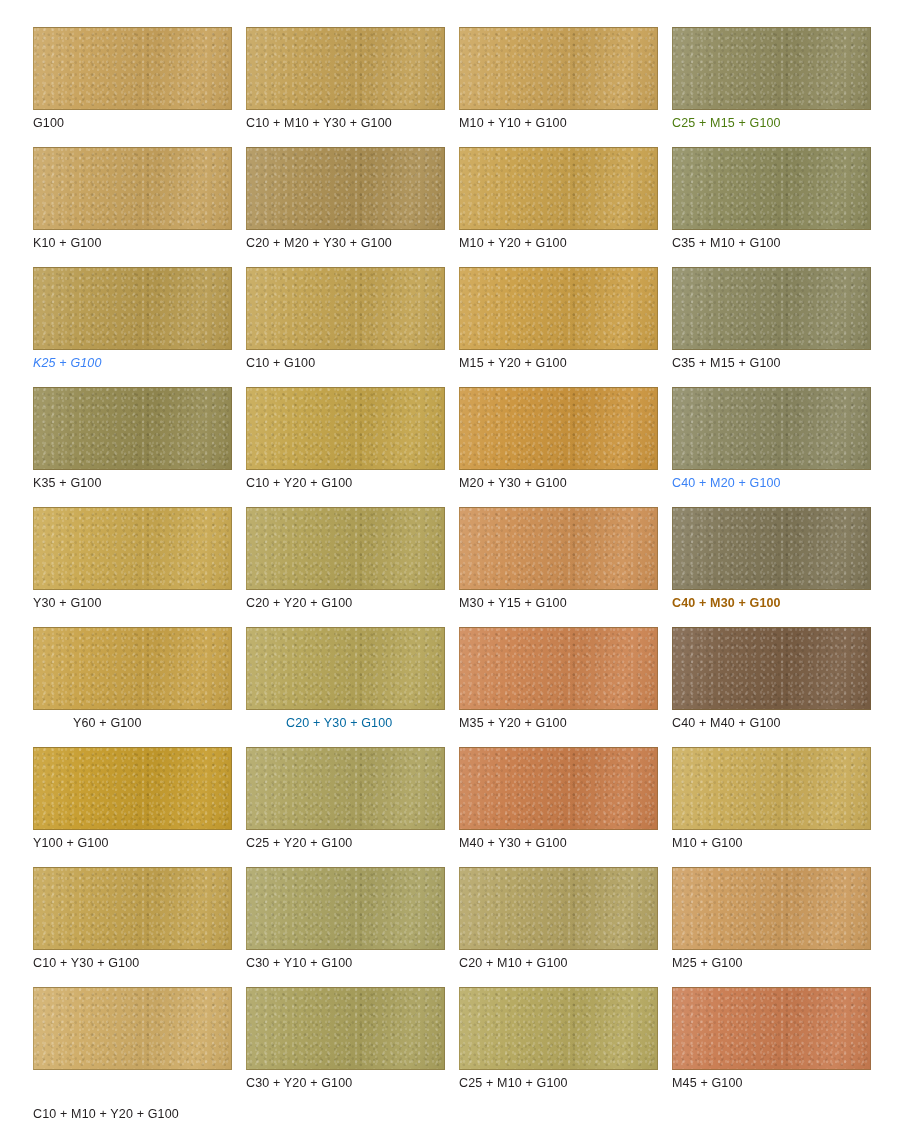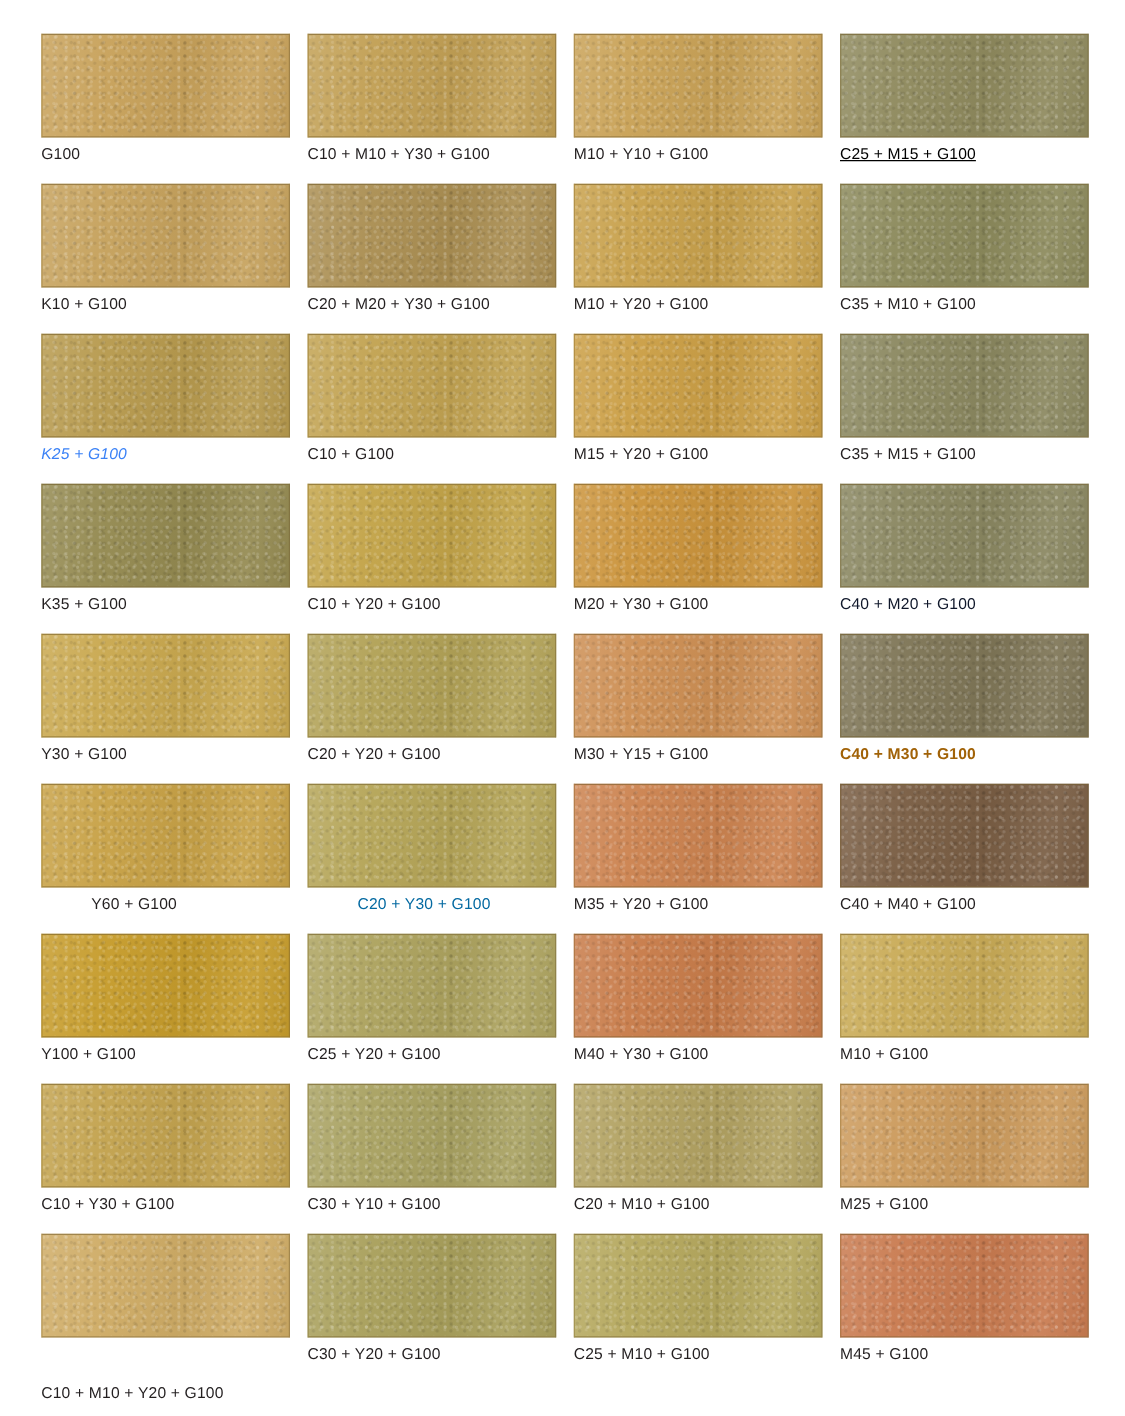--- a/index.html
+++ b/index.html
@@ -101,21 +101,21 @@
     <div class="swatch-cell">
       <div class="swatch-chip" style="background-color: rgb(194, 160, 85);"></div>
       <div class="swatch-label" style="color: rgb(35, 31, 32);">C10 + M10 + Y30 + G100</div>
     </div>
     <div class="swatch-cell">
       <div class="swatch-chip" style="background-color: rgb(201, 162, 87);"></div>
       <div class="swatch-label" style="color: rgb(35, 31, 32);">M10 + Y10 + G100</div>
     </div>
     <div class="swatch-cell">
       <div class="swatch-chip" style="background-color: rgb(143, 138, 94);"></div>
-      <div class="swatch-label" style="color: #000000; text-decoration: underline;">C25 + M15 + G100</div>
+      <div class="swatch-label" style="color: #4d7c0f;">C25 + M15 + G100</div>
     </div>
 
     <div class="swatch-cell">
       <div class="swatch-chip" style="background-color: rgb(198, 162, 93);"></div>
       <div class="swatch-label" style="color: rgb(35, 31, 32);">K10 + G100</div>
     </div>
     <div class="swatch-cell">
       <div class="swatch-chip" style="background-color: rgb(171, 143, 83);"></div>
       <div class="swatch-label" style="color: rgb(35, 31, 32);">C20 + M20 + Y30 + G100</div>
     </div>
@@ -152,21 +152,21 @@
     <div class="swatch-cell">
       <div class="swatch-chip" style="background-color: rgb(195, 164, 73);"></div>
       <div class="swatch-label" style="color: rgb(35, 31, 32);">C10 + Y20  + G100</div>
     </div>
     <div class="swatch-cell">
       <div class="swatch-chip" style="background-color: rgb(203, 148, 60);"></div>
       <div class="swatch-label" style="color: rgb(35, 31, 32);">M20 + Y30 + G100</div>
     </div>
     <div class="swatch-cell">
       <div class="swatch-chip" style="background-color: rgb(138, 135, 97);"></div>
-      <div class="swatch-label" style="color: #0f172a;">C40 + M20 + G100</div>
+      <div class="swatch-label" style="color: #3b82f6;">C40 + M20 + G100</div>
     </div>
 
     <div class="swatch-cell">
       <div class="swatch-chip" style="background-color: rgb(201, 168, 79);"></div>
       <div class="swatch-label" style="color: rgb(35, 31, 32);">Y30 + G100</div>
     </div>
     <div class="swatch-cell">
       <div class="swatch-chip" style="background-color: rgb(178, 162, 87);"></div>
       <div class="swatch-label" style="color: rgb(35, 31, 32);">C20 + Y20 + G100</div>
     </div>

